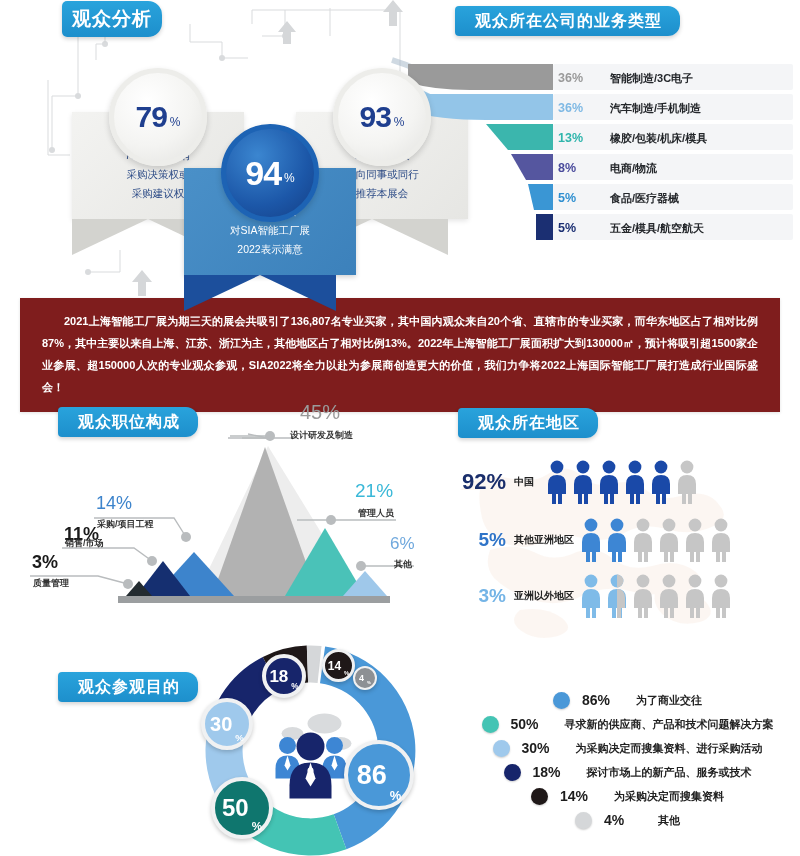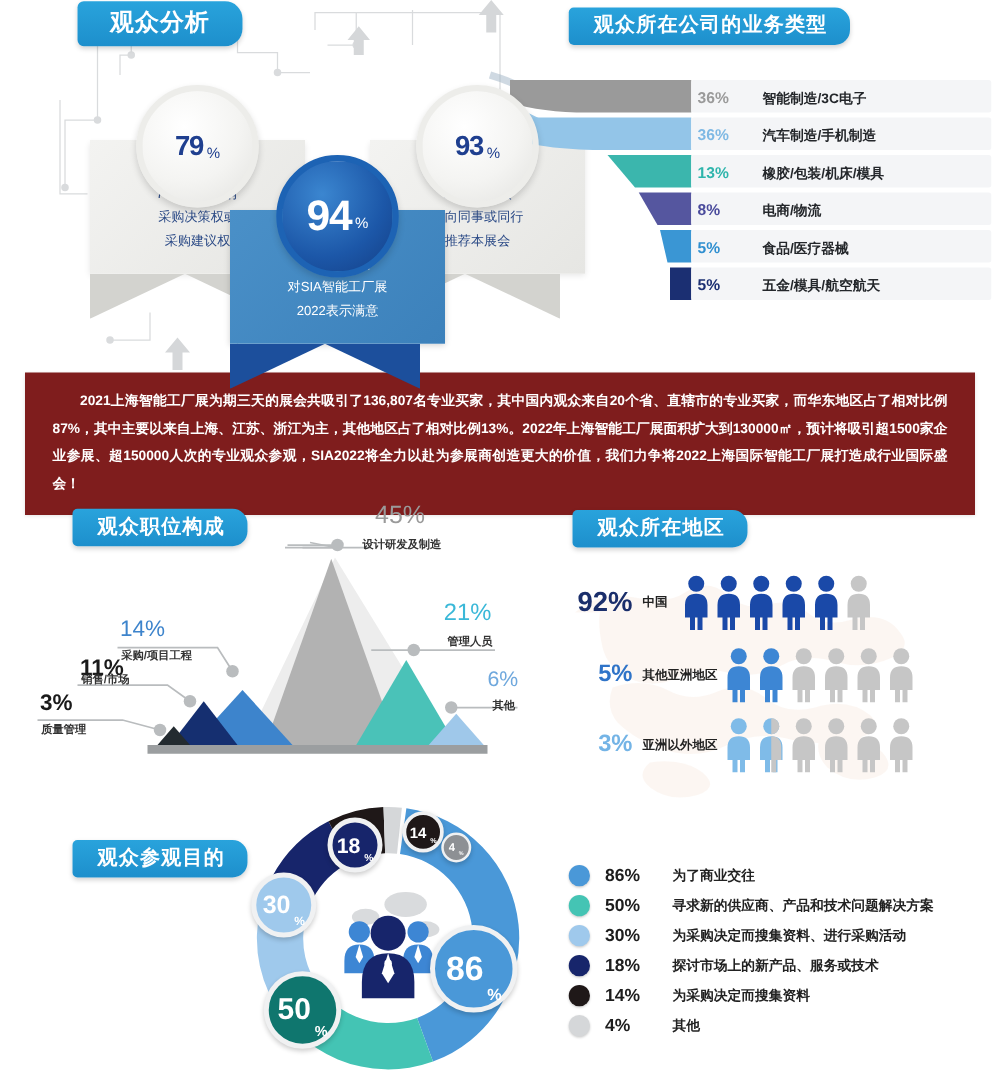--- a/index.html
+++ b/index.html
@@ -20,21 +20,21 @@
   
   .ribbon{
     position:absolute;height:30px;line-height:30px;
     background:linear-gradient(180deg,#29a3dc 0%,#1d8fcc 100%);
     color:#fff;font-size:16px;font-weight:bold;letter-spacing:1px;
     padding:0 18px 0 20px;
     border-radius:4px 12px 12px 4px;
     box-shadow:0 2px 4px rgba(0,0,0,.18);
     white-space:nowrap;
   }
-  .ribbon.big{height:36px;line-height:36px;font-size:19px;padding:0 26px;border-radius:5px 14px 14px 5px;}
+  .ribbon.big{height:36px;line-height:36px;font-size:19px;padding:0 10px;border-radius:5px 14px 14px 5px;}
 
   
   .circuit{position:absolute;left:0;top:0;width:440px;height:300px;}
 
   
   .card{position:absolute;}
   .card .plate{
     position:relative;width:152px;
     background:linear-gradient(135deg,#f3f3f1 0%,#e6e6e3 100%);
     box-shadow:0 2px 5px rgba(0,0,0,.10);
@@ -53,21 +53,21 @@
   }
   .card .bubble{
     position:absolute;left:50%;top:-44px;transform:translateX(-50%);
     width:88px;height:88px;border-radius:50%;
     background:radial-gradient(circle at 38% 32%,#ffffff 0%,#f4f4f2 55%,#e3e3e0 100%);
     border:5px solid #ededea;
     box-shadow:0 3px 6px rgba(0,0,0,.16);
     display:flex;align-items:center;justify-content:center;
     z-index:4;
   }
-  .card .bubble .num{font-size:22px;font-weight:bold;color:#1f3f8f;letter-spacing:-1px;}
+  .card .bubble .num{font-size:30px;font-weight:bold;color:#1f3f8f;letter-spacing:-1px;}
   .card .bubble .pct{font-size:12px;color:#1f3f8f;margin-left:3px;margin-top:9px;}
 
   
   .card.blue .plate{background:linear-gradient(135deg,#4a90c8 0%,#3c81bb 100%);box-shadow:0 2px 5px rgba(0,0,0,.18);}
   .card.blue .plate .txt{color:#ffffff;}
   .card.blue .tail:before{border-left-color:#1c4f9c;border-right-color:#1c4f9c;}
   .card.blue .bubble{
     background:radial-gradient(circle at 36% 30%,#3b86d0 0%,#1c57a8 60%,#143f86 100%);
     border:5px solid #1d63b4;
   }
@@ -107,21 +107,21 @@
   .dbubble{
     position:absolute;border-radius:50%;display:flex;align-items:center;justify-content:center;
     box-shadow:0 2px 4px rgba(0,0,0,.20);color:#fff;font-weight:bold;
     border:4px solid #f0f1f2;box-sizing:border-box;
   }
   .dbubble .n{line-height:1;}
   .dbubble .p{font-size:.48em;margin-left:3px;align-self:flex-end;margin-bottom:3px;}
 
   
   .legend{position:absolute;left:455px;top:688px;width:345px;}
-  .lg-row{display:flex;align-items:center;height:24px;}
+  .lg-row{display:flex;align-items:center;height:24px;justify-content:center;}
   .lg-dot{width:17px;height:17px;border-radius:50%;flex:0 0 17px;box-shadow:0 1px 2px rgba(0,0,0,.2);}
   .lg-pct{width:54px;text-align:left;margin-left:12px;font-size:14px;font-weight:bold;color:#1d1d1d;}
   .lg-txt{font-size:11px;color:#222;font-weight:bold;white-space:nowrap;}
 </style>
 </head>
 <body>
 
 <div class="stage">
 
   <svg class="worldmap" viewBox="0 0 370 220">

